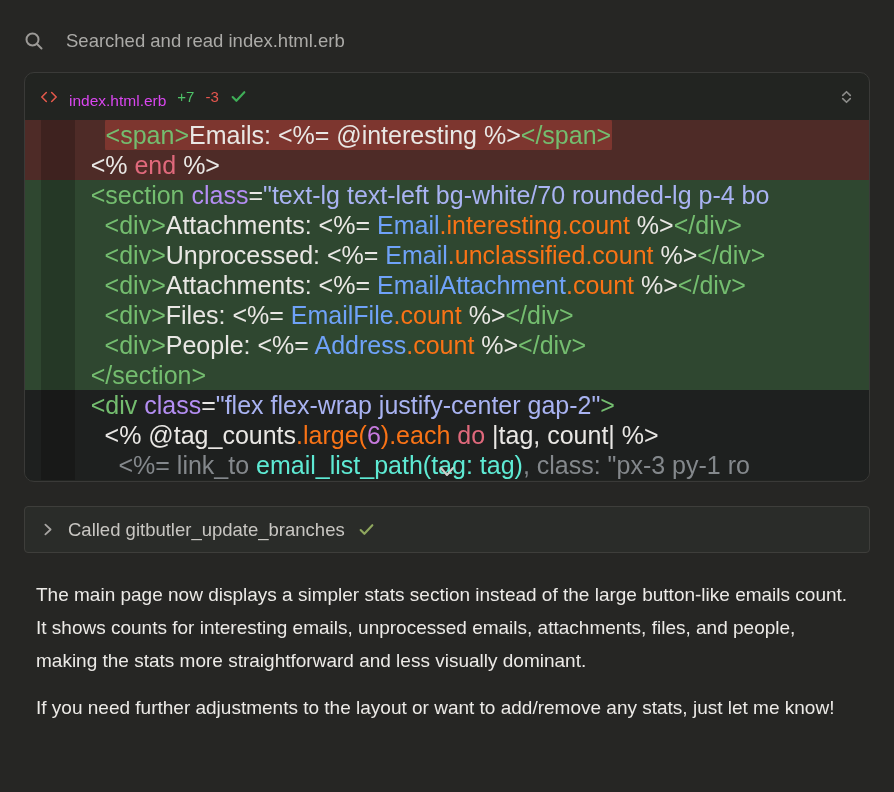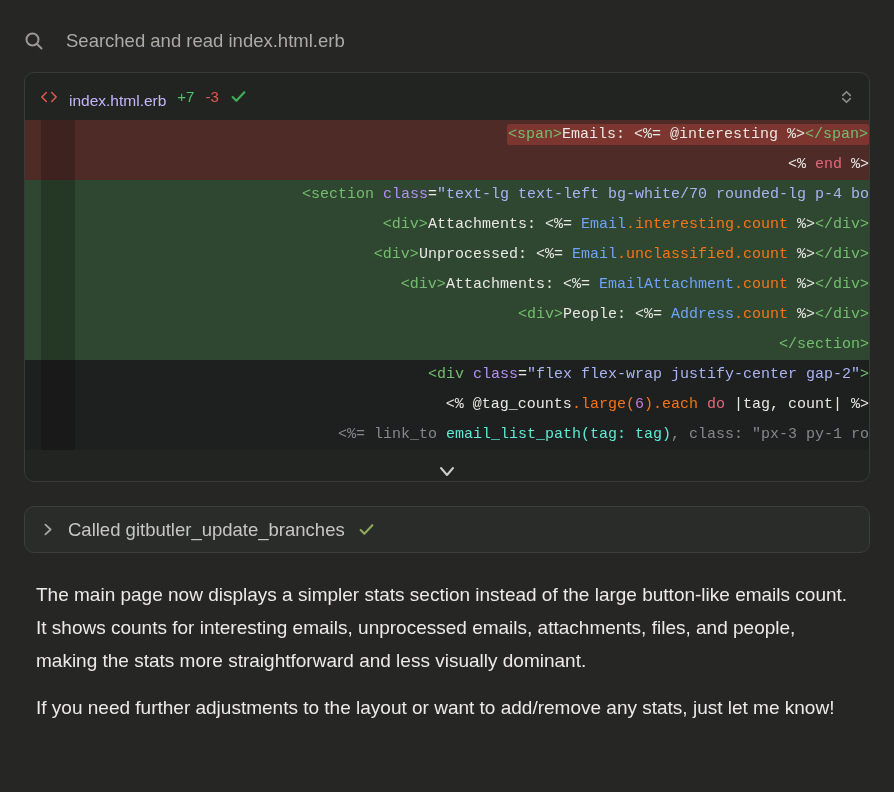--- a/index.html
+++ b/index.html
@@ -12,30 +12,30 @@
   .status-row { display:flex; align-items:center; gap:22px; padding:30px 24px 0; cursor:pointer; }
   .status-text { font-size:18.5px; color:#abaaa7; }
 
   .diff-card {
     margin:20px 24px 0; height:410px; position:relative; overflow:hidden;
     background:var(--card-bg,#222421);
     border:1px solid var(--card-border,#3a3a38);
     border-radius:10px;
   }
   .diff-header { display:flex; align-items:center; gap:11px; height:47px; padding:0 15px; cursor:pointer; }
-  .filename { font-size:15.5px; color:#c4b5fd;margin-top:8px; }
+  .filename { font-size:15.5px; color:#d946ef;margin-top:8px; }
   .adds { font-size:15px; color:var(--additions-green,#4ec268); }
   .dels { font-size:15px; color:var(--deletions-red,#e5564e); }
   .spacer { flex:1; }
   .icon-accent { color:var(--accent-red,#e0574a); }
   .icon-check { color:var(--check-green,#3fae57); }
   .icon-check-tool { color:var(--tool-check-green,#8fa75e); }
   .icon-muted { color:#8b8b89; }
 
-  .code { background:var(--code-bg,#1e201f); font-family:Liberation Mono, monospace; font-size:15px;text-align:right; }
+  .code { background:var(--code-bg,#1e201f); font-family:Liberation Sans, sans-serif; font-size:25px; }
   .code-line { height:30px; line-height:30px; white-space:pre; padding-left:24px; position:relative; color:#e9e7e4; overflow:hidden; }
   .code-line::before { content:""; position:absolute; left:16px; top:0; bottom:0; width:34px; background:rgba(0,0,0,0.2); }
   .code-line.removed { background:var(--removed-bg,#4e2b27); }
   .code-line.added { background:var(--added-bg,#2f4730); }
   .hl { background:var(--removed-hl,#7d362f); border-radius:3px; padding:2px 1px; }
 
   .tok-t { color:#74bd6f; }
   .tok-a { color:#b48ef3; }
   .tok-s { color:#a9b3f2; }
   .tok-c { color:#6fa2f8; }
@@ -46,21 +46,21 @@
   .tok-f { color:#84888c; }
   .tok-f2 { color:#5eead4; }
 
   .expand-hint { position:absolute; left:50%; bottom:3px; transform:translateX(-50%); cursor:pointer; line-height:0; }
 
   .tool-card {
     margin:24px 24px 0; height:47px; padding:0 16px;
     display:flex; align-items:center; gap:13px; cursor:pointer;
     background:var(--tool-card-bg,#2a2c29);
     border:1px solid var(--tool-card-border,#3e3e3b);
-    border-radius:10px;
+    border-radius:4px;
   }
   .tool-label { font-size:18.5px; color:#c8c6c2; }
 
   .message { padding:25px 36px 0; }
   .message p { font-size:19px; line-height:33px; color:#eceae7; margin:0 0 14px; }
 </style>
 </head>
 <body>
 
 <div>
@@ -92,20 +92,21 @@
       </svg>
     </header>
 
     <div class="code">
         <div class="code-line removed">        <span class="hl"><span class="tok-t">&lt;span&gt;</span><span class="tok-w">Emails: </span><span class="tok-e">&lt;%= </span><span class="tok-w">@interesting</span><span class="tok-e"> %&gt;</span><span class="tok-t">&lt;/span&gt;</span></span></div>
         <div class="code-line removed">      <span class="tok-e">&lt;% </span><span class="tok-k">end</span><span class="tok-e"> %&gt;</span></div>
         <div class="code-line added">      <span class="tok-t">&lt;section </span><span class="tok-a">class</span><span class="tok-e">=</span><span class="tok-s">"text-lg text-left bg-white/70 rounded-lg p-4 bo</span></div>
         <div class="code-line added">        <span class="tok-t">&lt;div&gt;</span><span class="tok-w">Attachments: </span><span class="tok-e">&lt;%= </span><span class="tok-c">Email</span><span class="tok-m">.interesting.count</span><span class="tok-e"> %&gt;</span><span class="tok-t">&lt;/div&gt;</span></div>
         <div class="code-line added">        <span class="tok-t">&lt;div&gt;</span><span class="tok-w">Unprocessed: </span><span class="tok-e">&lt;%= </span><span class="tok-c">Email</span><span class="tok-m">.unclassified.count</span><span class="tok-e"> %&gt;</span><span class="tok-t">&lt;/div&gt;</span></div>
         <div class="code-line added">        <span class="tok-t">&lt;div&gt;</span><span class="tok-w">Attachments: </span><span class="tok-e">&lt;%= </span><span class="tok-c">EmailAttachment</span><span class="tok-m">.count</span><span class="tok-e"> %&gt;</span><span class="tok-t">&lt;/div&gt;</span></div>
+        <div class="code-line added">        <span class="tok-t">&lt;div&gt;</span><span class="tok-w">Files: </span><span class="tok-e">&lt;%= </span><span class="tok-c">EmailFile</span><span class="tok-m">.count</span><span class="tok-e"> %&gt;</span><span class="tok-t">&lt;/div&gt;</span></div>
         <div class="code-line added">        <span class="tok-t">&lt;div&gt;</span><span class="tok-w">People: </span><span class="tok-e">&lt;%= </span><span class="tok-c">Address</span><span class="tok-m">.count</span><span class="tok-e"> %&gt;</span><span class="tok-t">&lt;/div&gt;</span></div>
         <div class="code-line added">      <span class="tok-t">&lt;/section&gt;</span></div>
         <div class="code-line context">      <span class="tok-t">&lt;div </span><span class="tok-a">class</span><span class="tok-e">=</span><span class="tok-s">"flex flex-wrap justify-center gap-2"</span><span class="tok-t">&gt;</span></div>
         <div class="code-line context">        <span class="tok-e">&lt;% </span><span class="tok-w">@tag_counts</span><span class="tok-m">.large(</span><span class="tok-n">6</span><span class="tok-m">).each</span><span class="tok-w"> </span><span class="tok-k">do</span><span class="tok-w"> |tag, count| </span><span class="tok-e">%&gt;</span></div>
         <div class="code-line context faded">          <span class="tok-f">&lt;%= link_to </span><span class="tok-f2">email_list_path(tag: tag)</span><span class="tok-f">, class: "px-3 py-1 ro</span></div>
       </div>
 
     <div class="expand-hint">
       <svg width="20" height="12" viewBox="0 0 20 12">
         <polyline points="4,2 10,9 16,2" fill="none" stroke="#cfcdc9" stroke-width="2" stroke-linecap="round" stroke-linejoin="round"></polyline>

